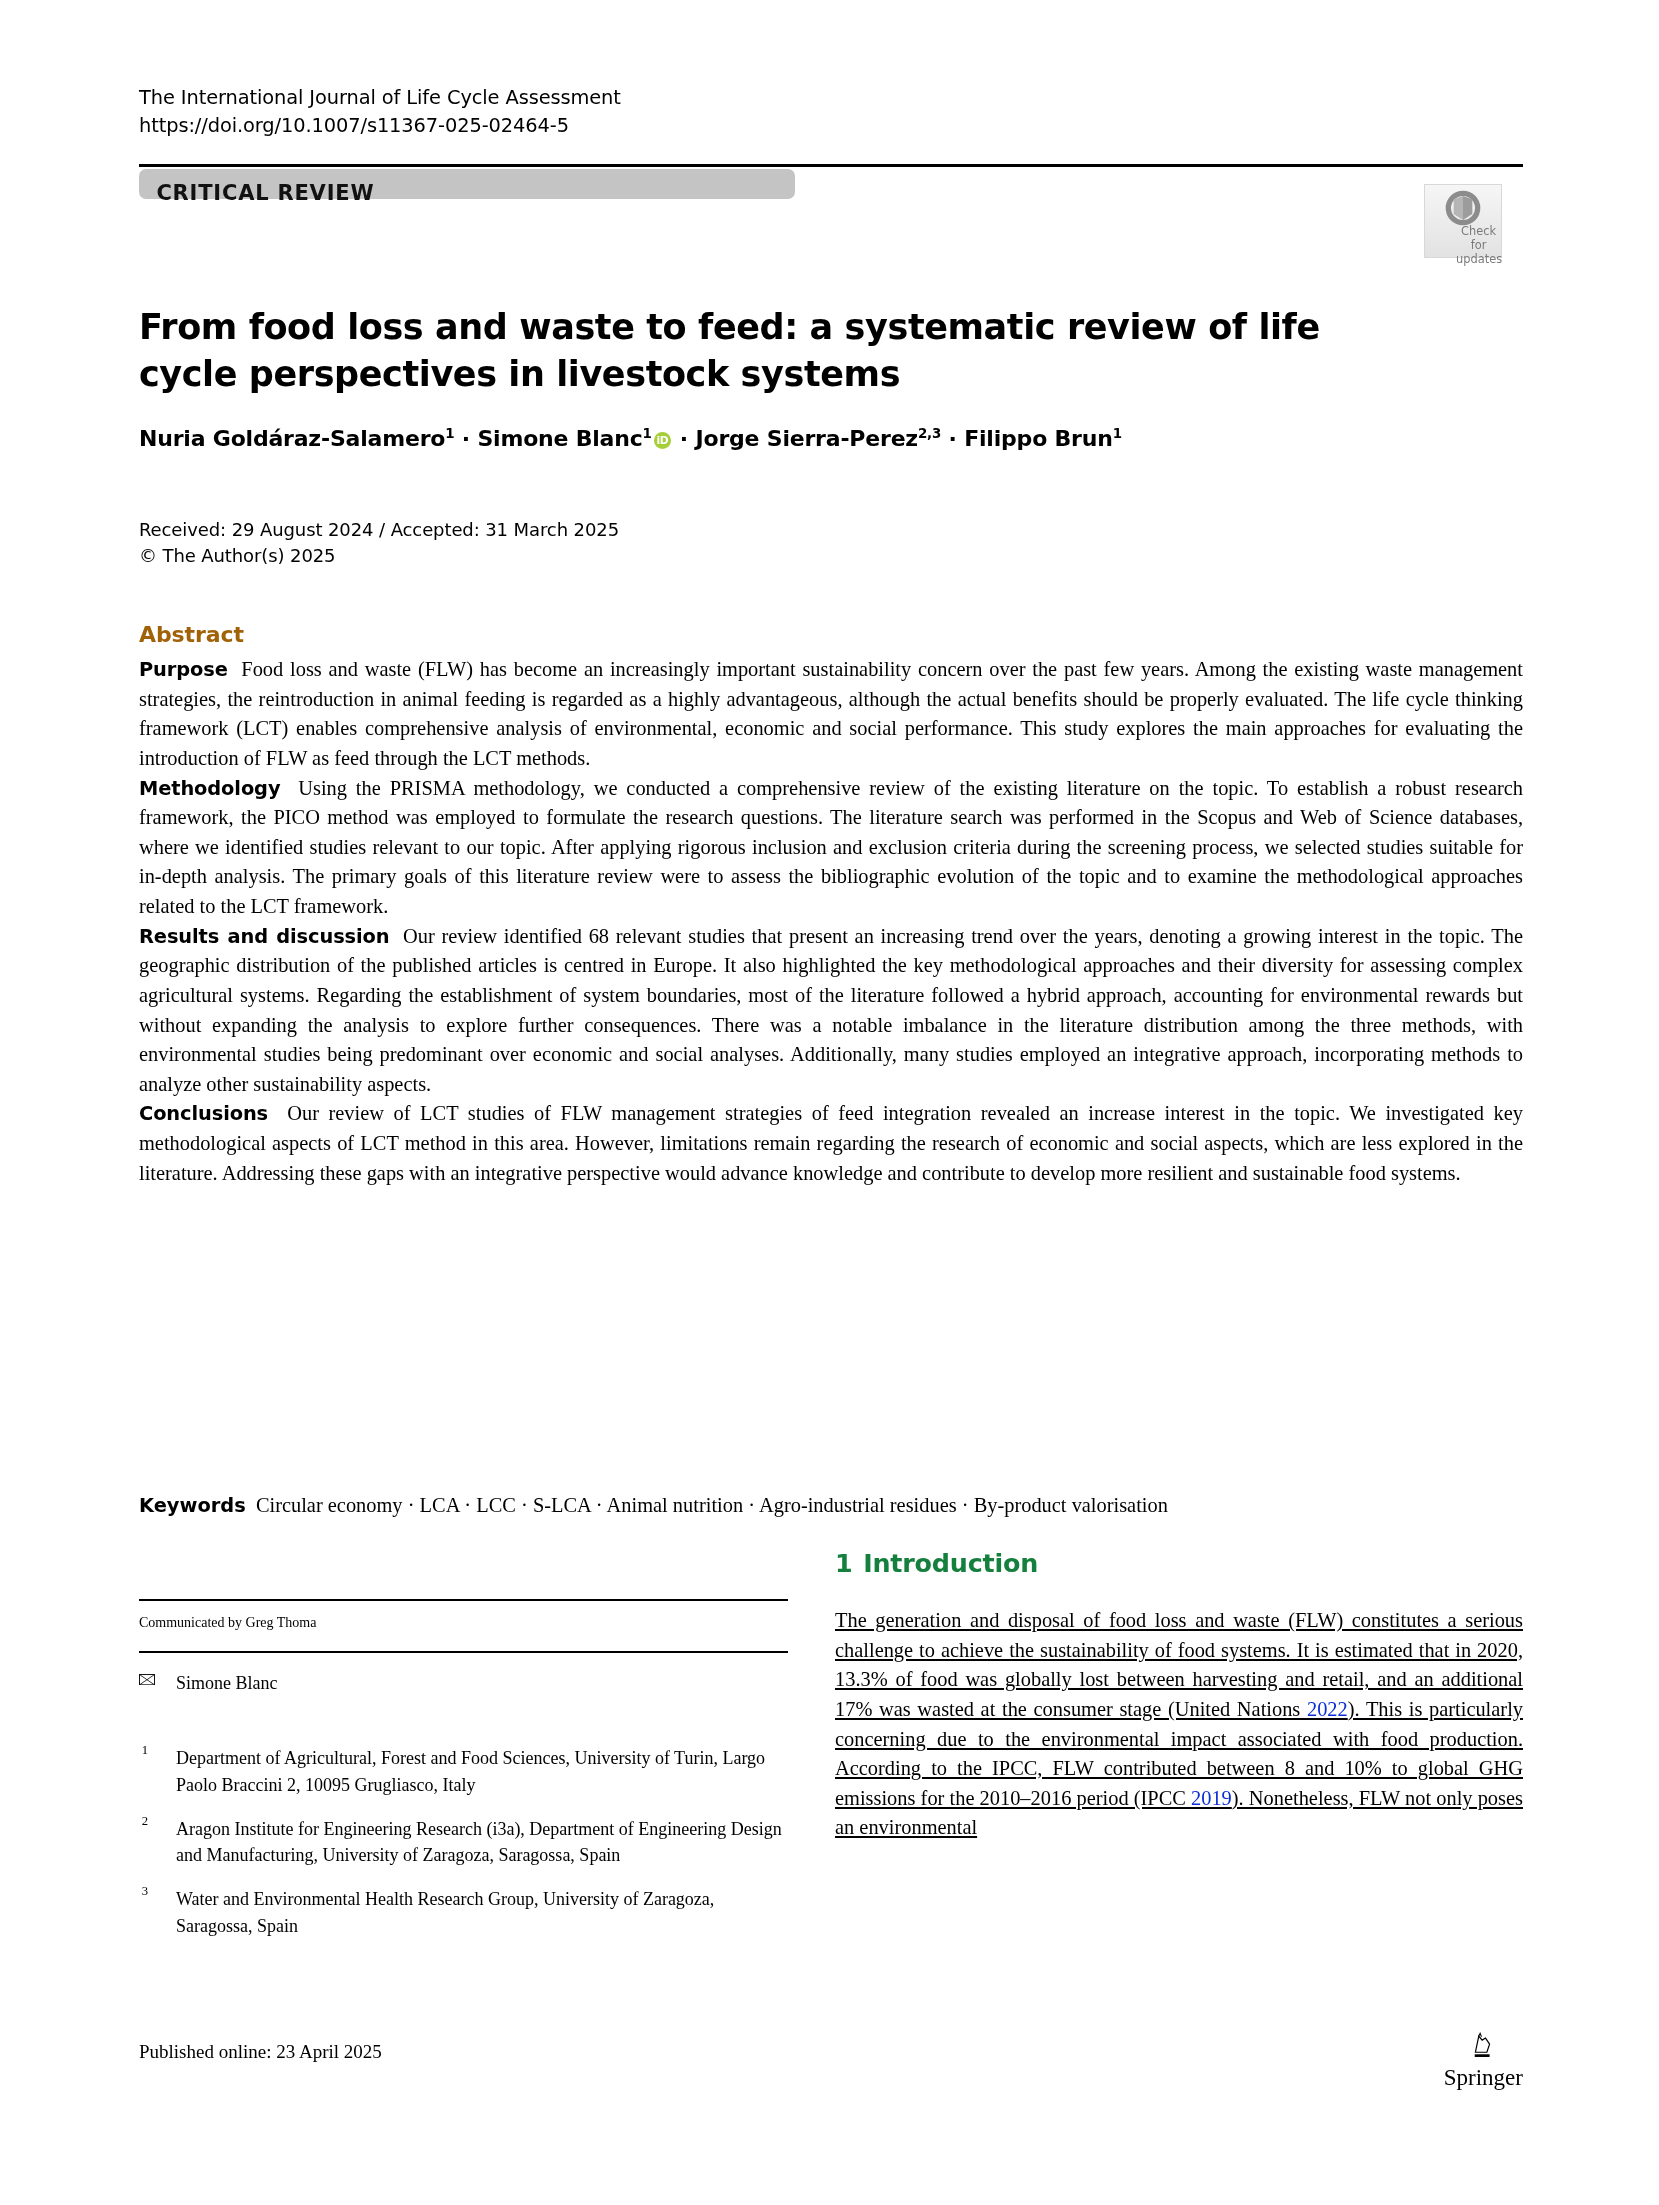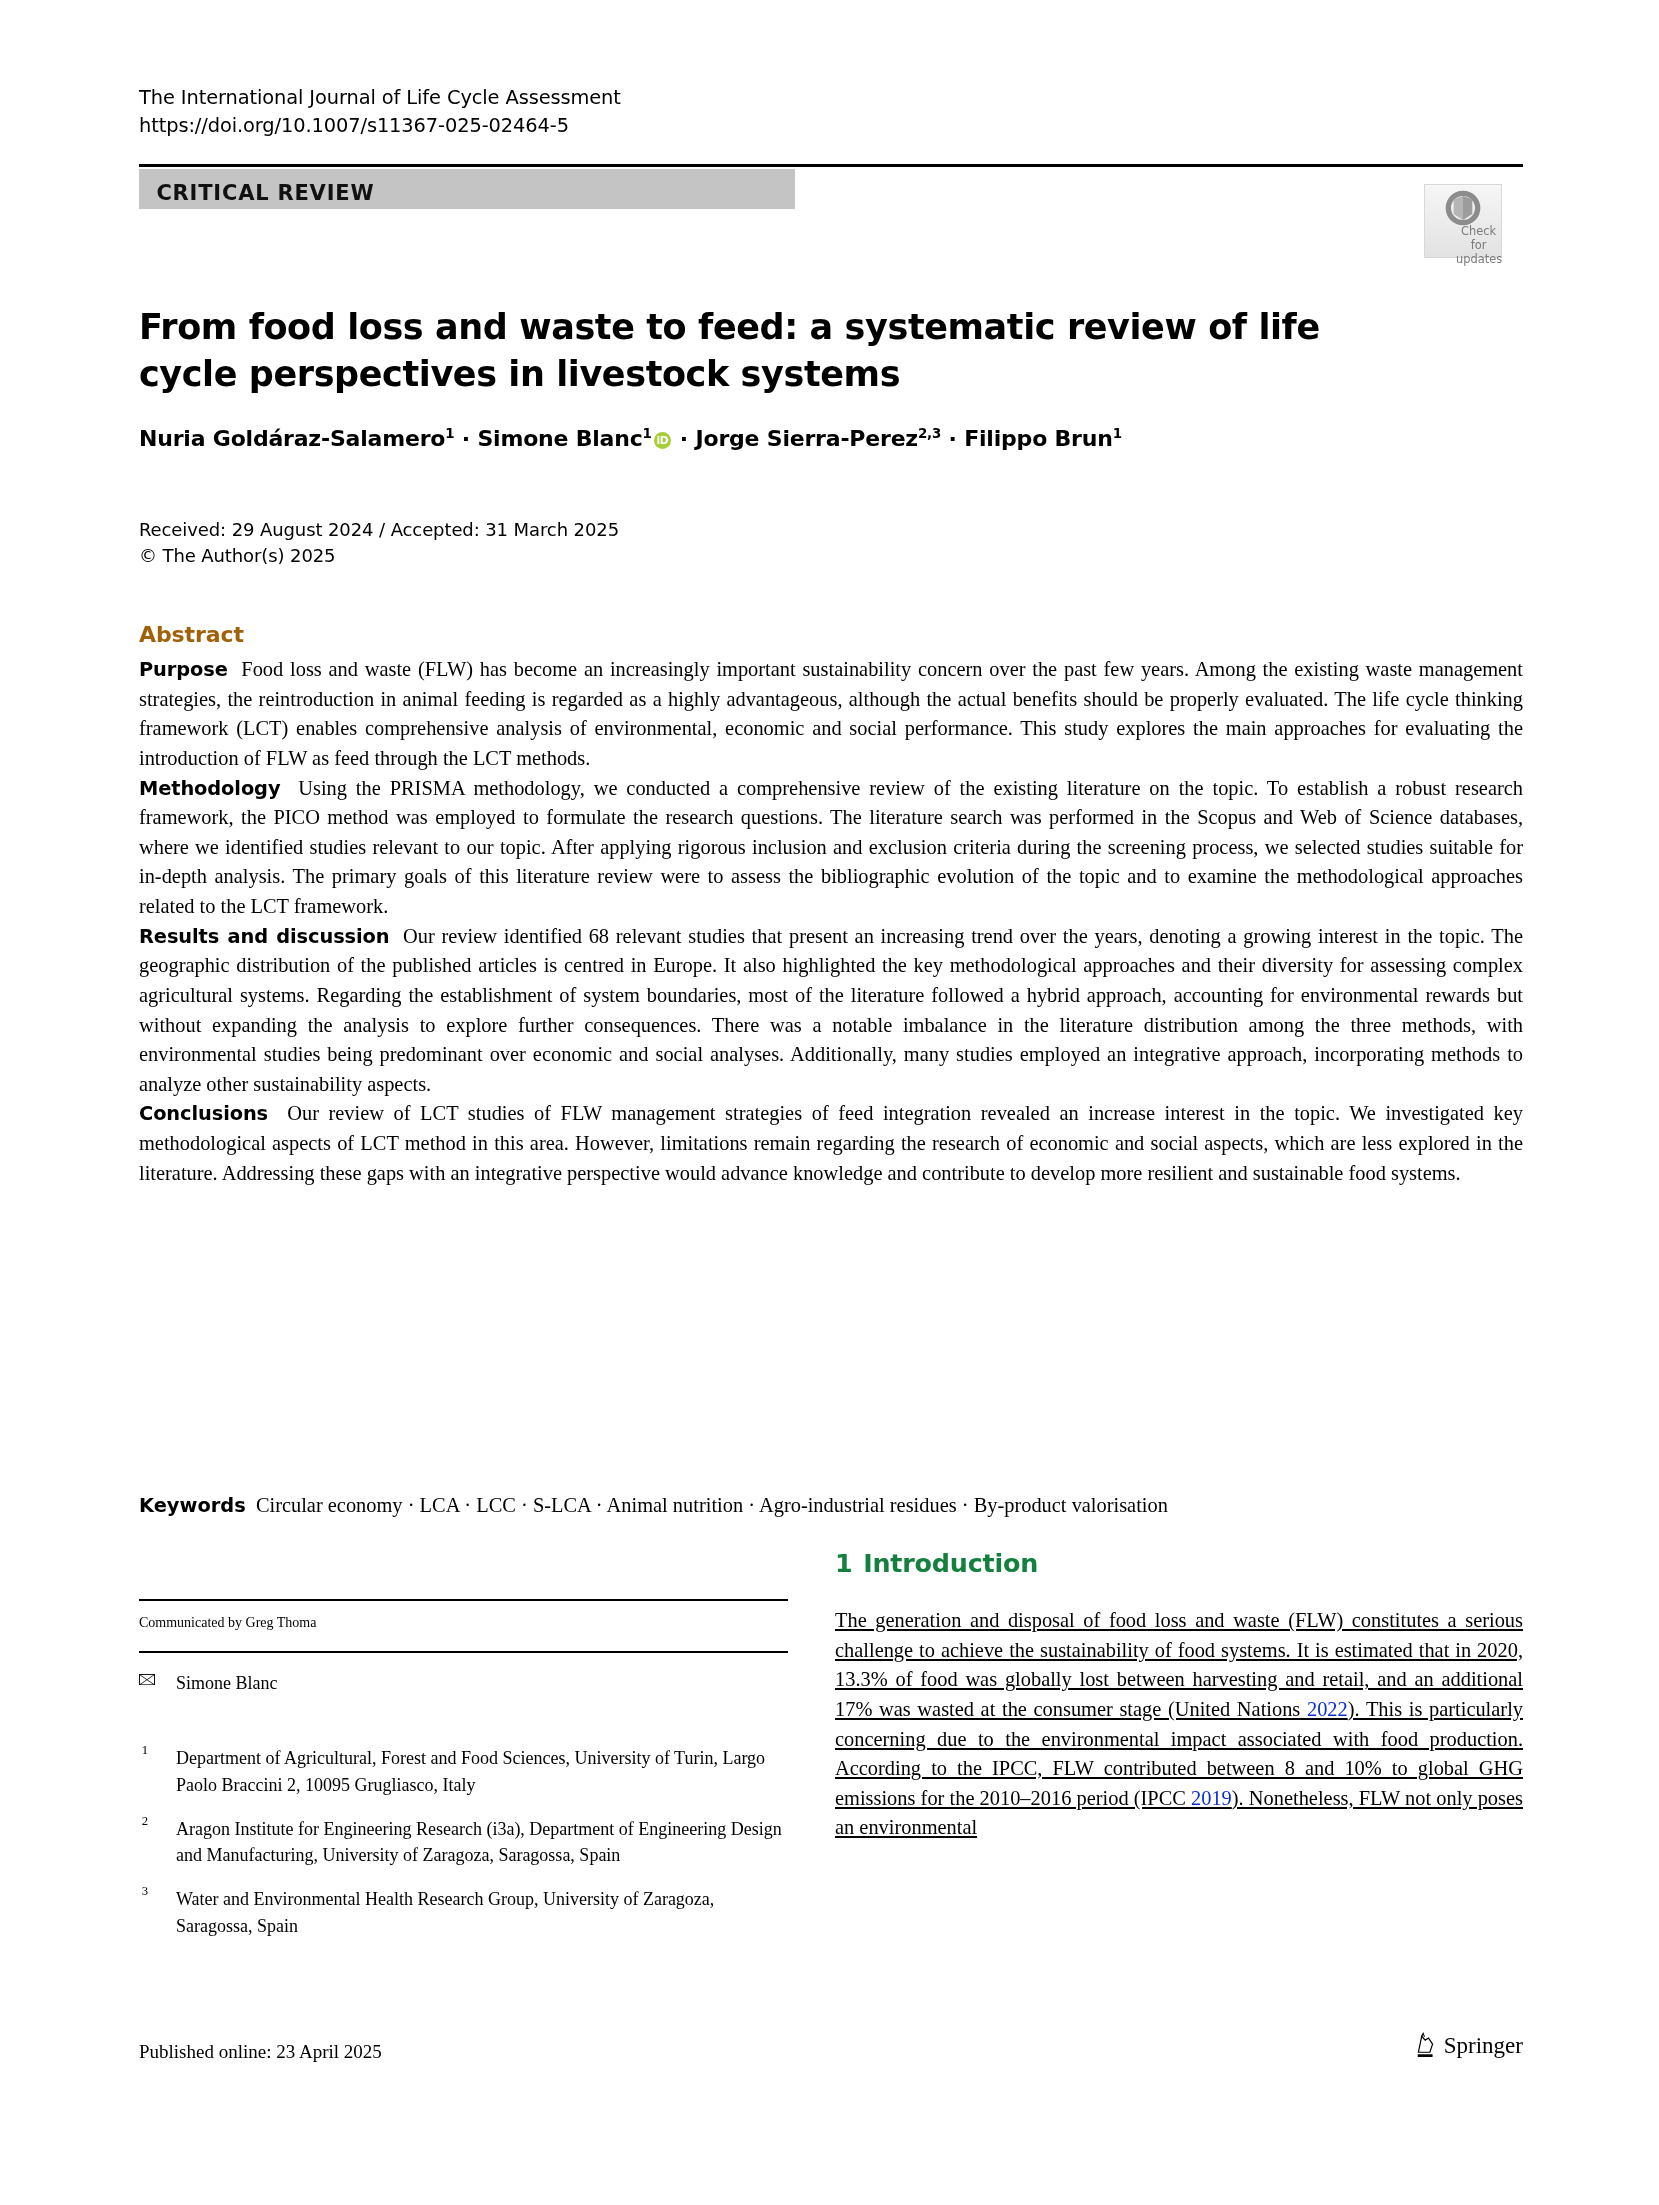--- a/index.html
+++ b/index.html
@@ -47,22 +47,23 @@
     width: 1384px;
     height: 3.3px;
     background: #000000;
   }
 
   .section-banner {
     position: absolute;
     left: 139px;
     top: 169px;
     width: 656px;
-    height: 40px;
+    height: 30px;
     background: #c4c4c4;
+    border-radius: 7px;
   }
   .section-banner-label {
     position: absolute;
     left: 17.4px;
     top: 12px;
     font-family: "DejaVu Sans", sans-serif;
     font-weight: bold;
     font-size: 21px;
     letter-spacing: 0.8px;
     color: #111;
@@ -318,20 +319,21 @@
   .springer {
     position: absolute;
     right: 137px;
     top: 2032px;
     font-family: "Liberation Serif", serif;
     font-size: 23px;
     color: #000;
     display: flex;
     align-items: center;
     gap: 6px;
+    flex-direction: column;
   }
   .springer .sp-logo { width: 23px; height: 27px; }
 </style>
 </head>
 <body>
 
 <div class="page">
 
   <div class="journal-block">
     <div class="journal-name">The International Journal of Life Cycle Assessment</div>

